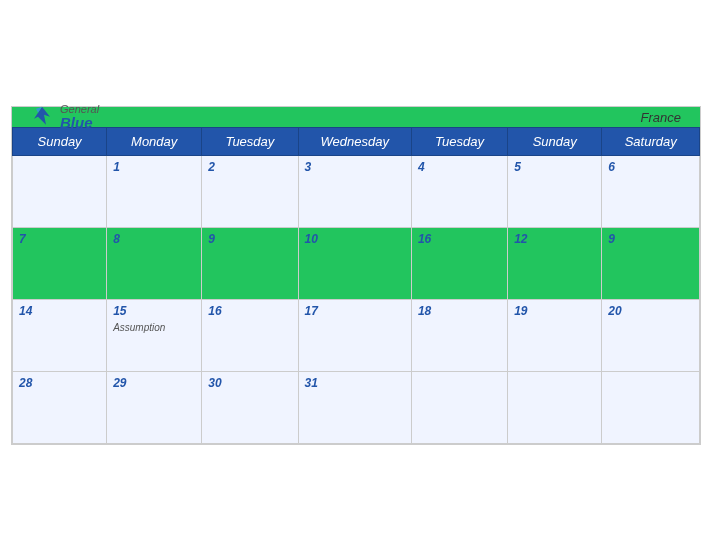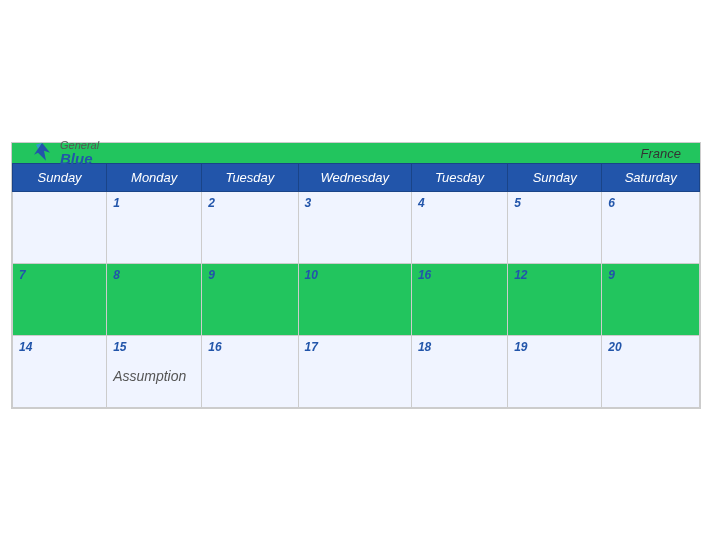--- a/index.html
+++ b/index.html
@@ -89,23 +89,23 @@
       vertical-align: top;
       padding: 4px 6px;
       width: calc(100% / 7);
     }
     .day-number {
       font-size: 12px;
       color: #2255aa;
       font-weight: bold;
     }
     .day-event {
-      font-size: 14px;
+      font-size: 10px;
       color: #555;
-      margin-top: 14px;
+      margin-top: 4px;
     }
     
     .row-shaded td {
       background-color: #f0f4ff;
     }
   </style>
 </head>
 <body>
 
 <div class="calendar-wrapper">
@@ -197,15 +197,32 @@
           <td>
             <div class="day-number">18</div>
           </td>
           <td>
             <div class="day-number">19</div>
           </td>
           <td>
             <div class="day-number">20</div>
           </td>
         </tr>
+        <tr class="row-shaded">
+          <td>
+            <div class="day-number">28</div>
+          </td>
+          <td>
+            <div class="day-number">29</div>
+          </td>
+          <td>
+            <div class="day-number">30</div>
+          </td>
+          <td>
+            <div class="day-number">31</div>
+          </td>
+          <td></td>
+          <td></td>
+          <td></td>
+        </tr>
       </tbody>
   </table>
 </div>
 
 </body></html>

